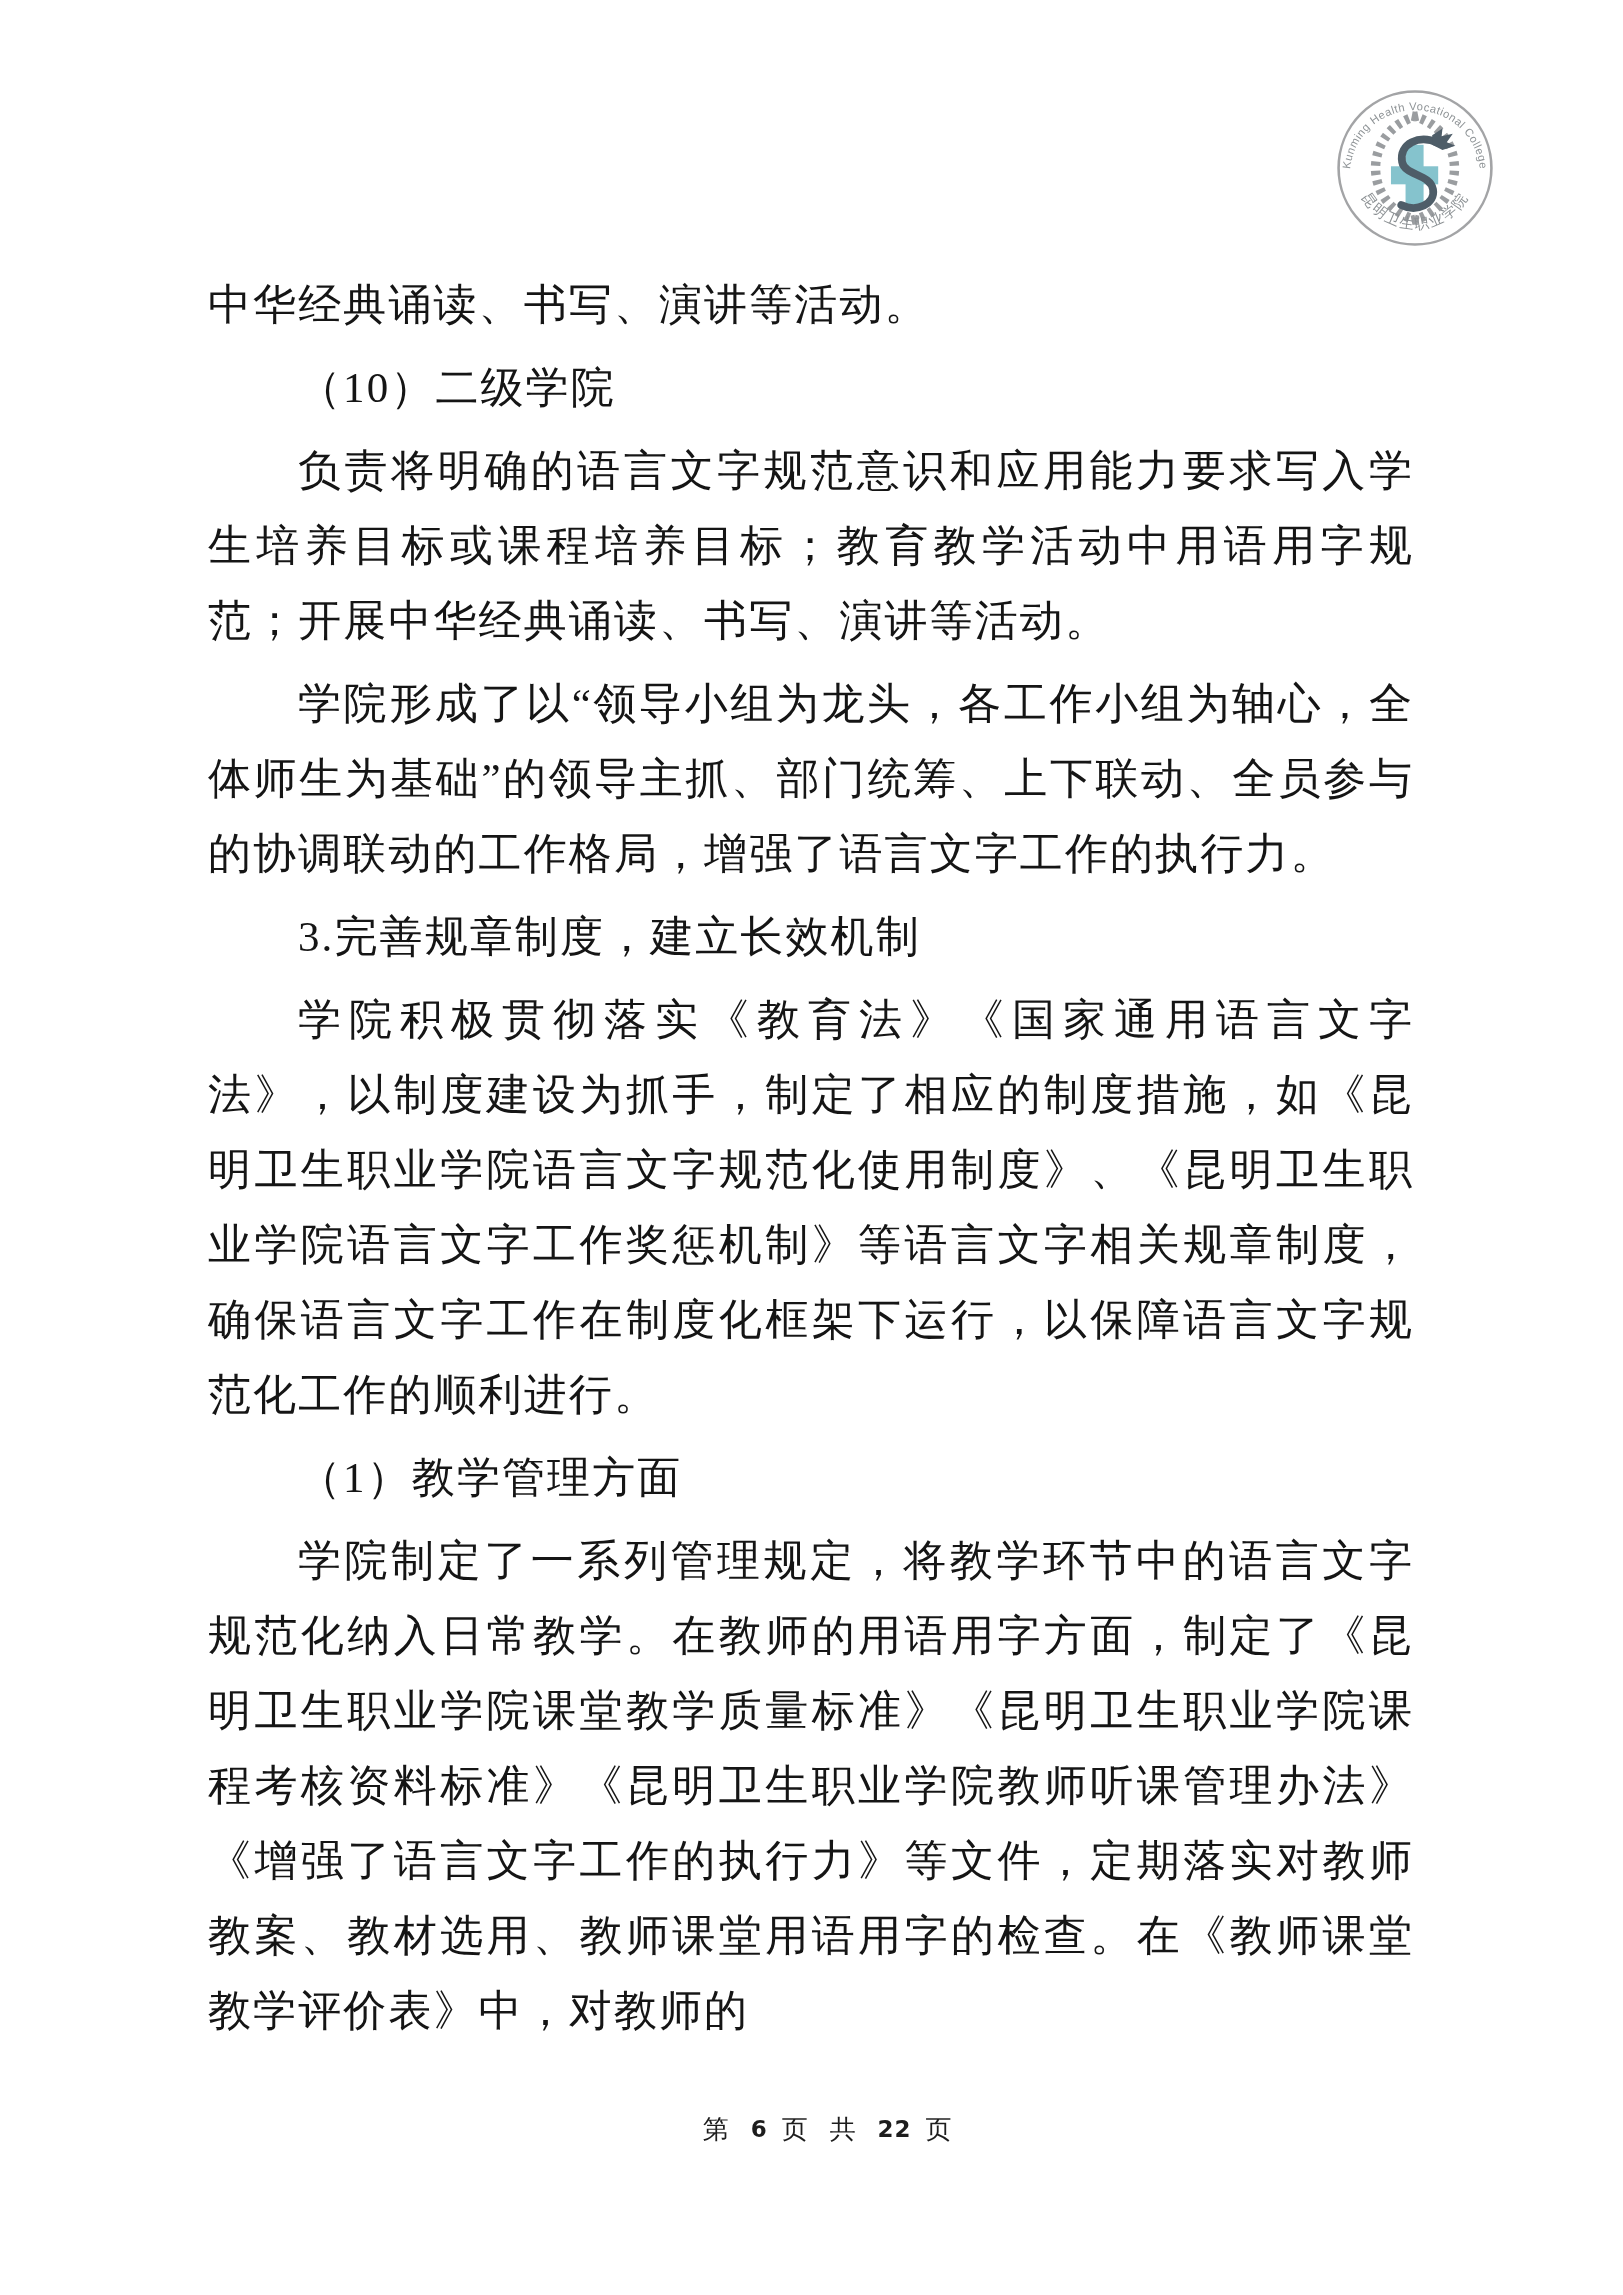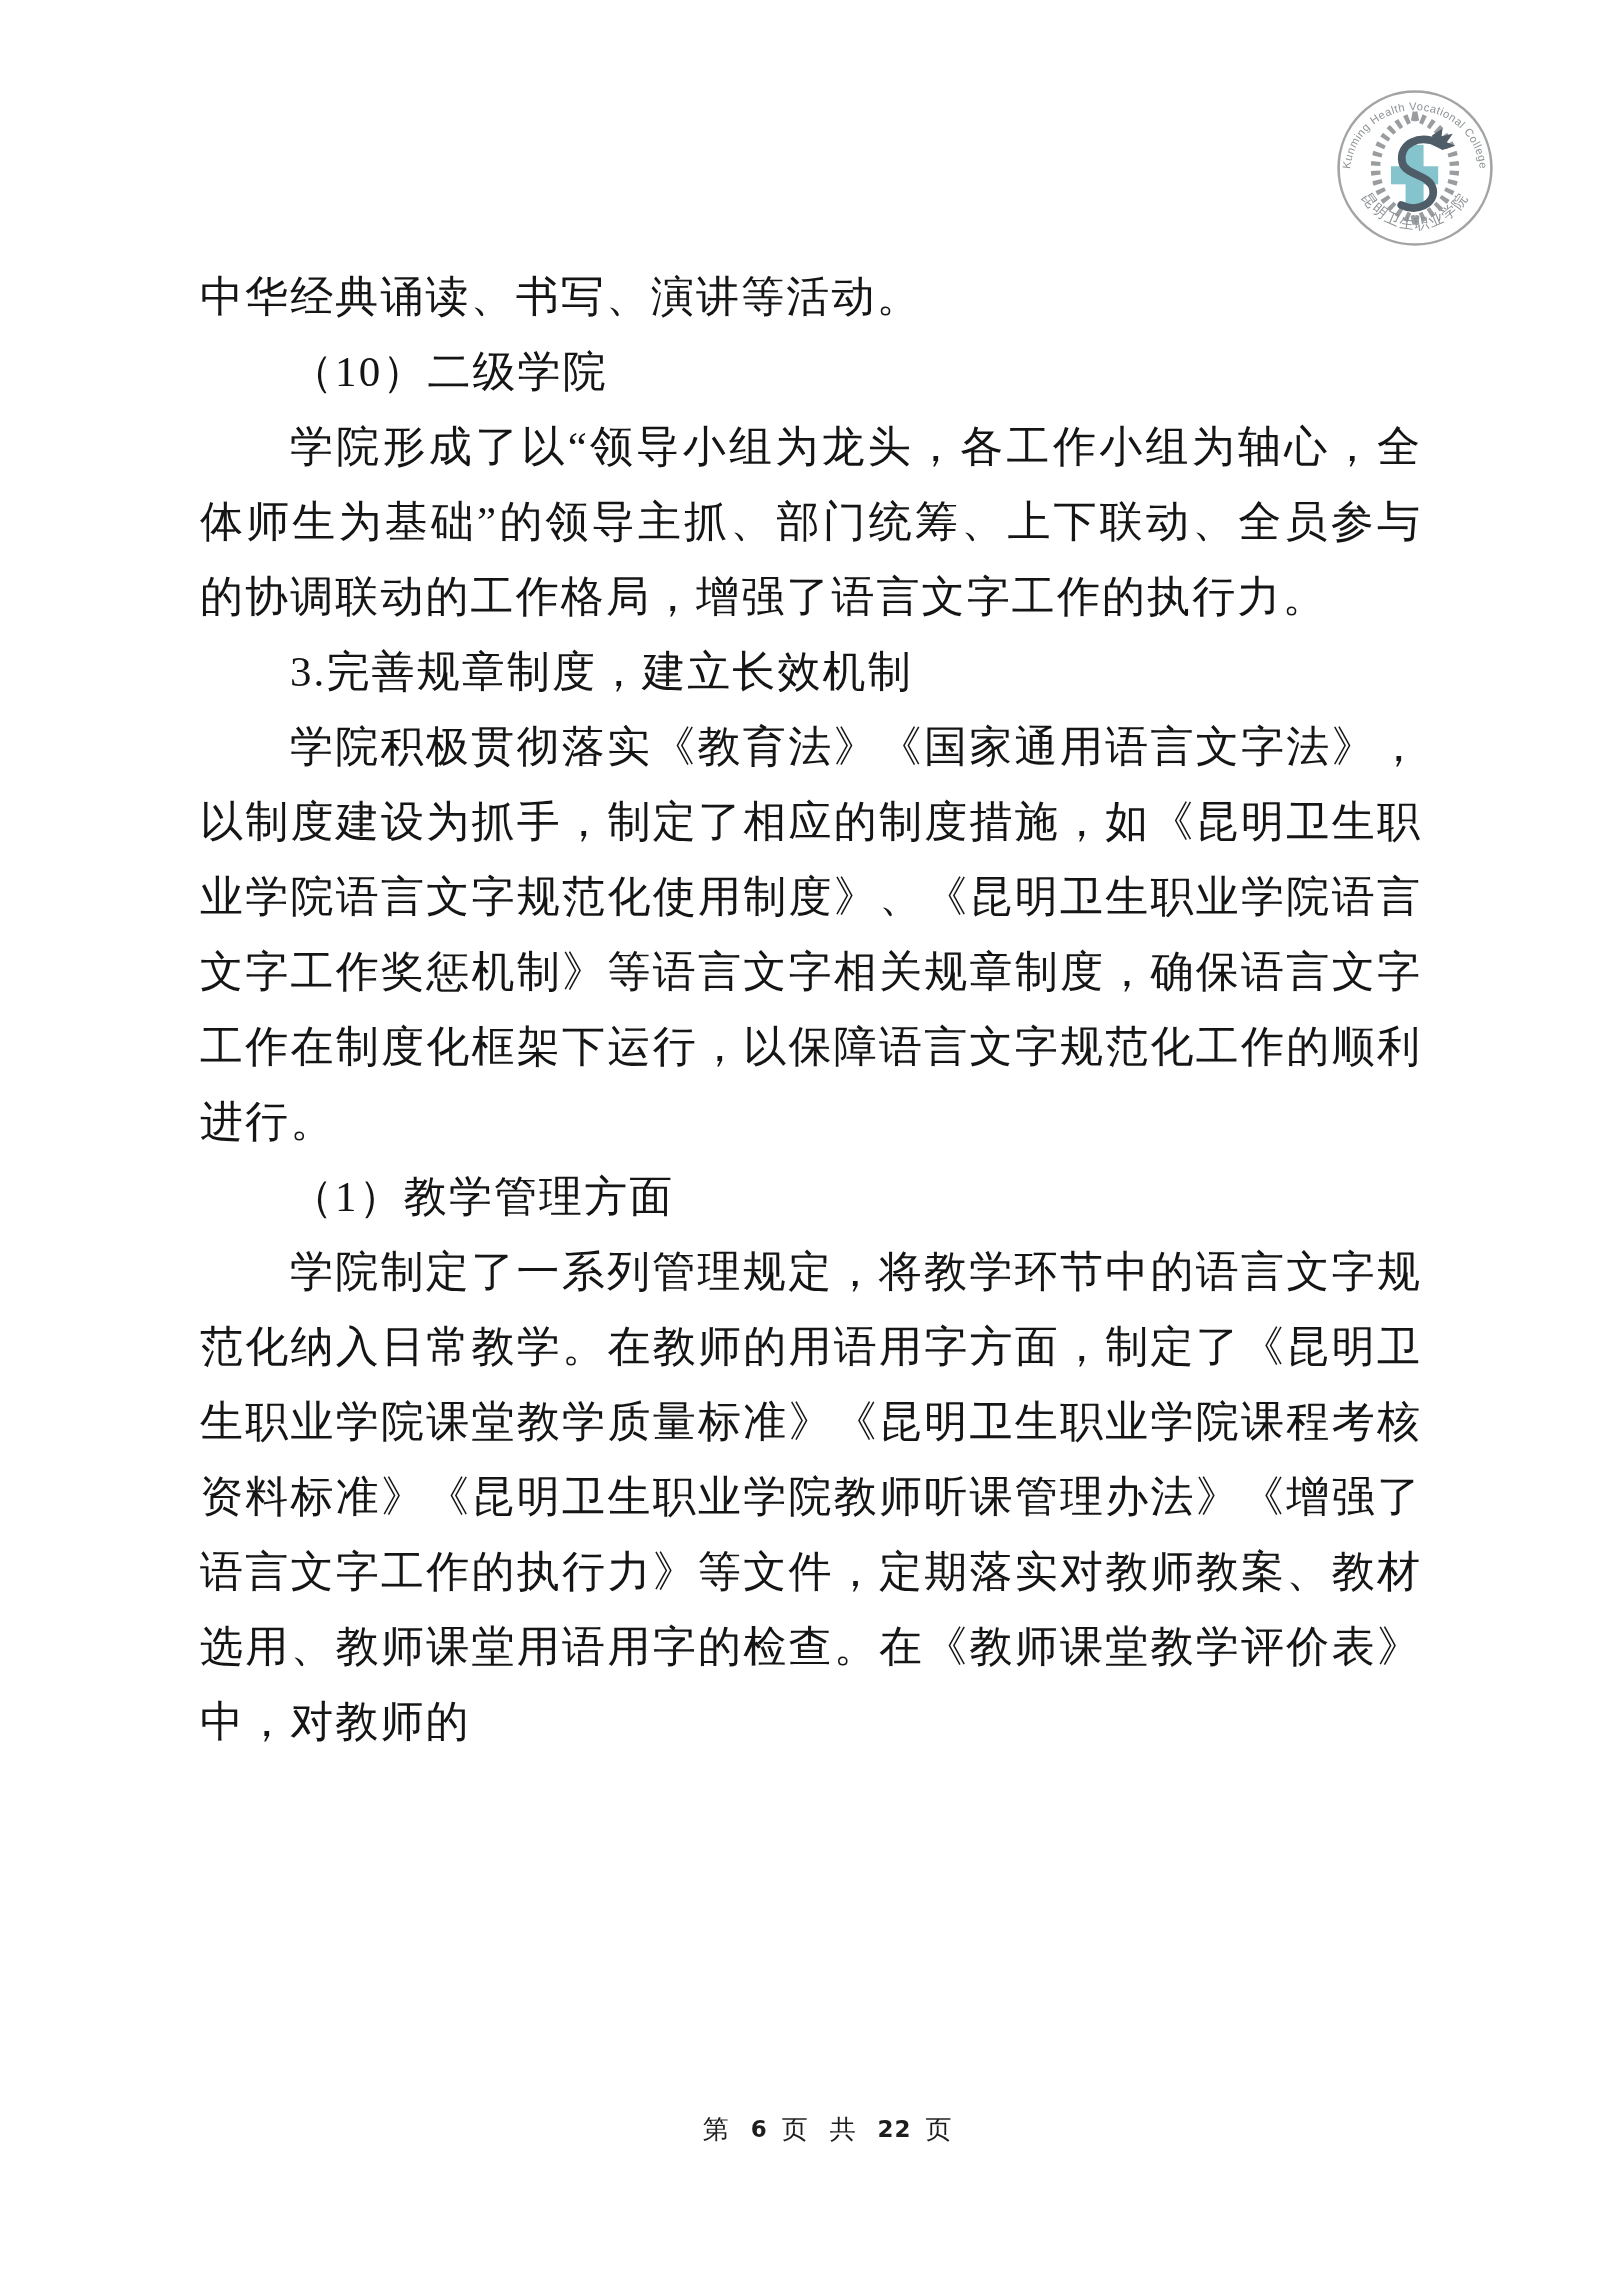--- a/index.html
+++ b/index.html
@@ -26,21 +26,21 @@
     position: absolute;
     left: 200px;
     top: 259px;
     width: 1222px;
     color: #151515;
     font-size: 43px;
     line-height: 75px;
     letter-spacing: 2.1px;
     text-align: justify;
   }
-  .para { margin: 0; padding: 0; }
+  .para { margin: 8px; padding: 0; }
   .para.ind { text-indent: 90px; }
 
   
   .footer {
     position: absolute;
     left: 0;
     right: 0;
     top: 2112px;
     text-align: center;
     color: #1d1d1d;
@@ -86,20 +86,21 @@
       <textPath href="#arcTop" startOffset="50%" text-anchor="middle">Kunming Health Vocational College</textPath>
     </text>
     <text font-family="Liberation Serif, serif" font-size="17" fill="#8b9093" letter-spacing="2">
       <textPath href="#arcBottom" startOffset="50%" text-anchor="middle">昆明卫生职业学院</textPath>
     </text>
   </svg>
 
   <main class="doc-body">
     <p class="para">中华经典诵读、书写、演讲等活动。</p>
     <p class="para ind">（10）二级学院</p>
+    <p class="para ind">负责将明确的语言文字规范意识和应用能力要求写入学生培养目标或课程培养目标；教育教学活动中用语用字规范；开展中华经典诵读、书写、演讲等活动。</p>
     <p class="para ind">学院形成了以“领导小组为龙头，各工作小组为轴心，全体师生为基础”的领导主抓、部门统筹、上下联动、全员参与的协调联动的工作格局，增强了语言文字工作的执行力。</p>
     <p class="para ind">3.完善规章制度，建立长效机制</p>
     <p class="para ind">学院积极贯彻落实《教育法》《国家通用语言文字法》，以制度建设为抓手，制定了相应的制度措施，如《昆明卫生职业学院语言文字规范化使用制度》、《昆明卫生职业学院语言文字工作奖惩机制》等语言文字相关规章制度，确保语言文字工作在制度化框架下运行，以保障语言文字规范化工作的顺利进行。</p>
     <p class="para ind">（1）教学管理方面</p>
     <p class="para ind">学院制定了一系列管理规定，将教学环节中的语言文字规范化纳入日常教学。在教师的用语用字方面，制定了《昆明卫生职业学院课堂教学质量标准》《昆明卫生职业学院课程考核资料标准》《昆明卫生职业学院教师听课管理办法》《增强了语言文字工作的执行力》等文件，定期落实对教师教案、教材选用、教师课堂用语用字的检查。在《教师课堂教学评价表》中，对教师的</p>
   </main>
 
   <footer class="footer">
     <span>第</span>
     <span class="num">6</span>

